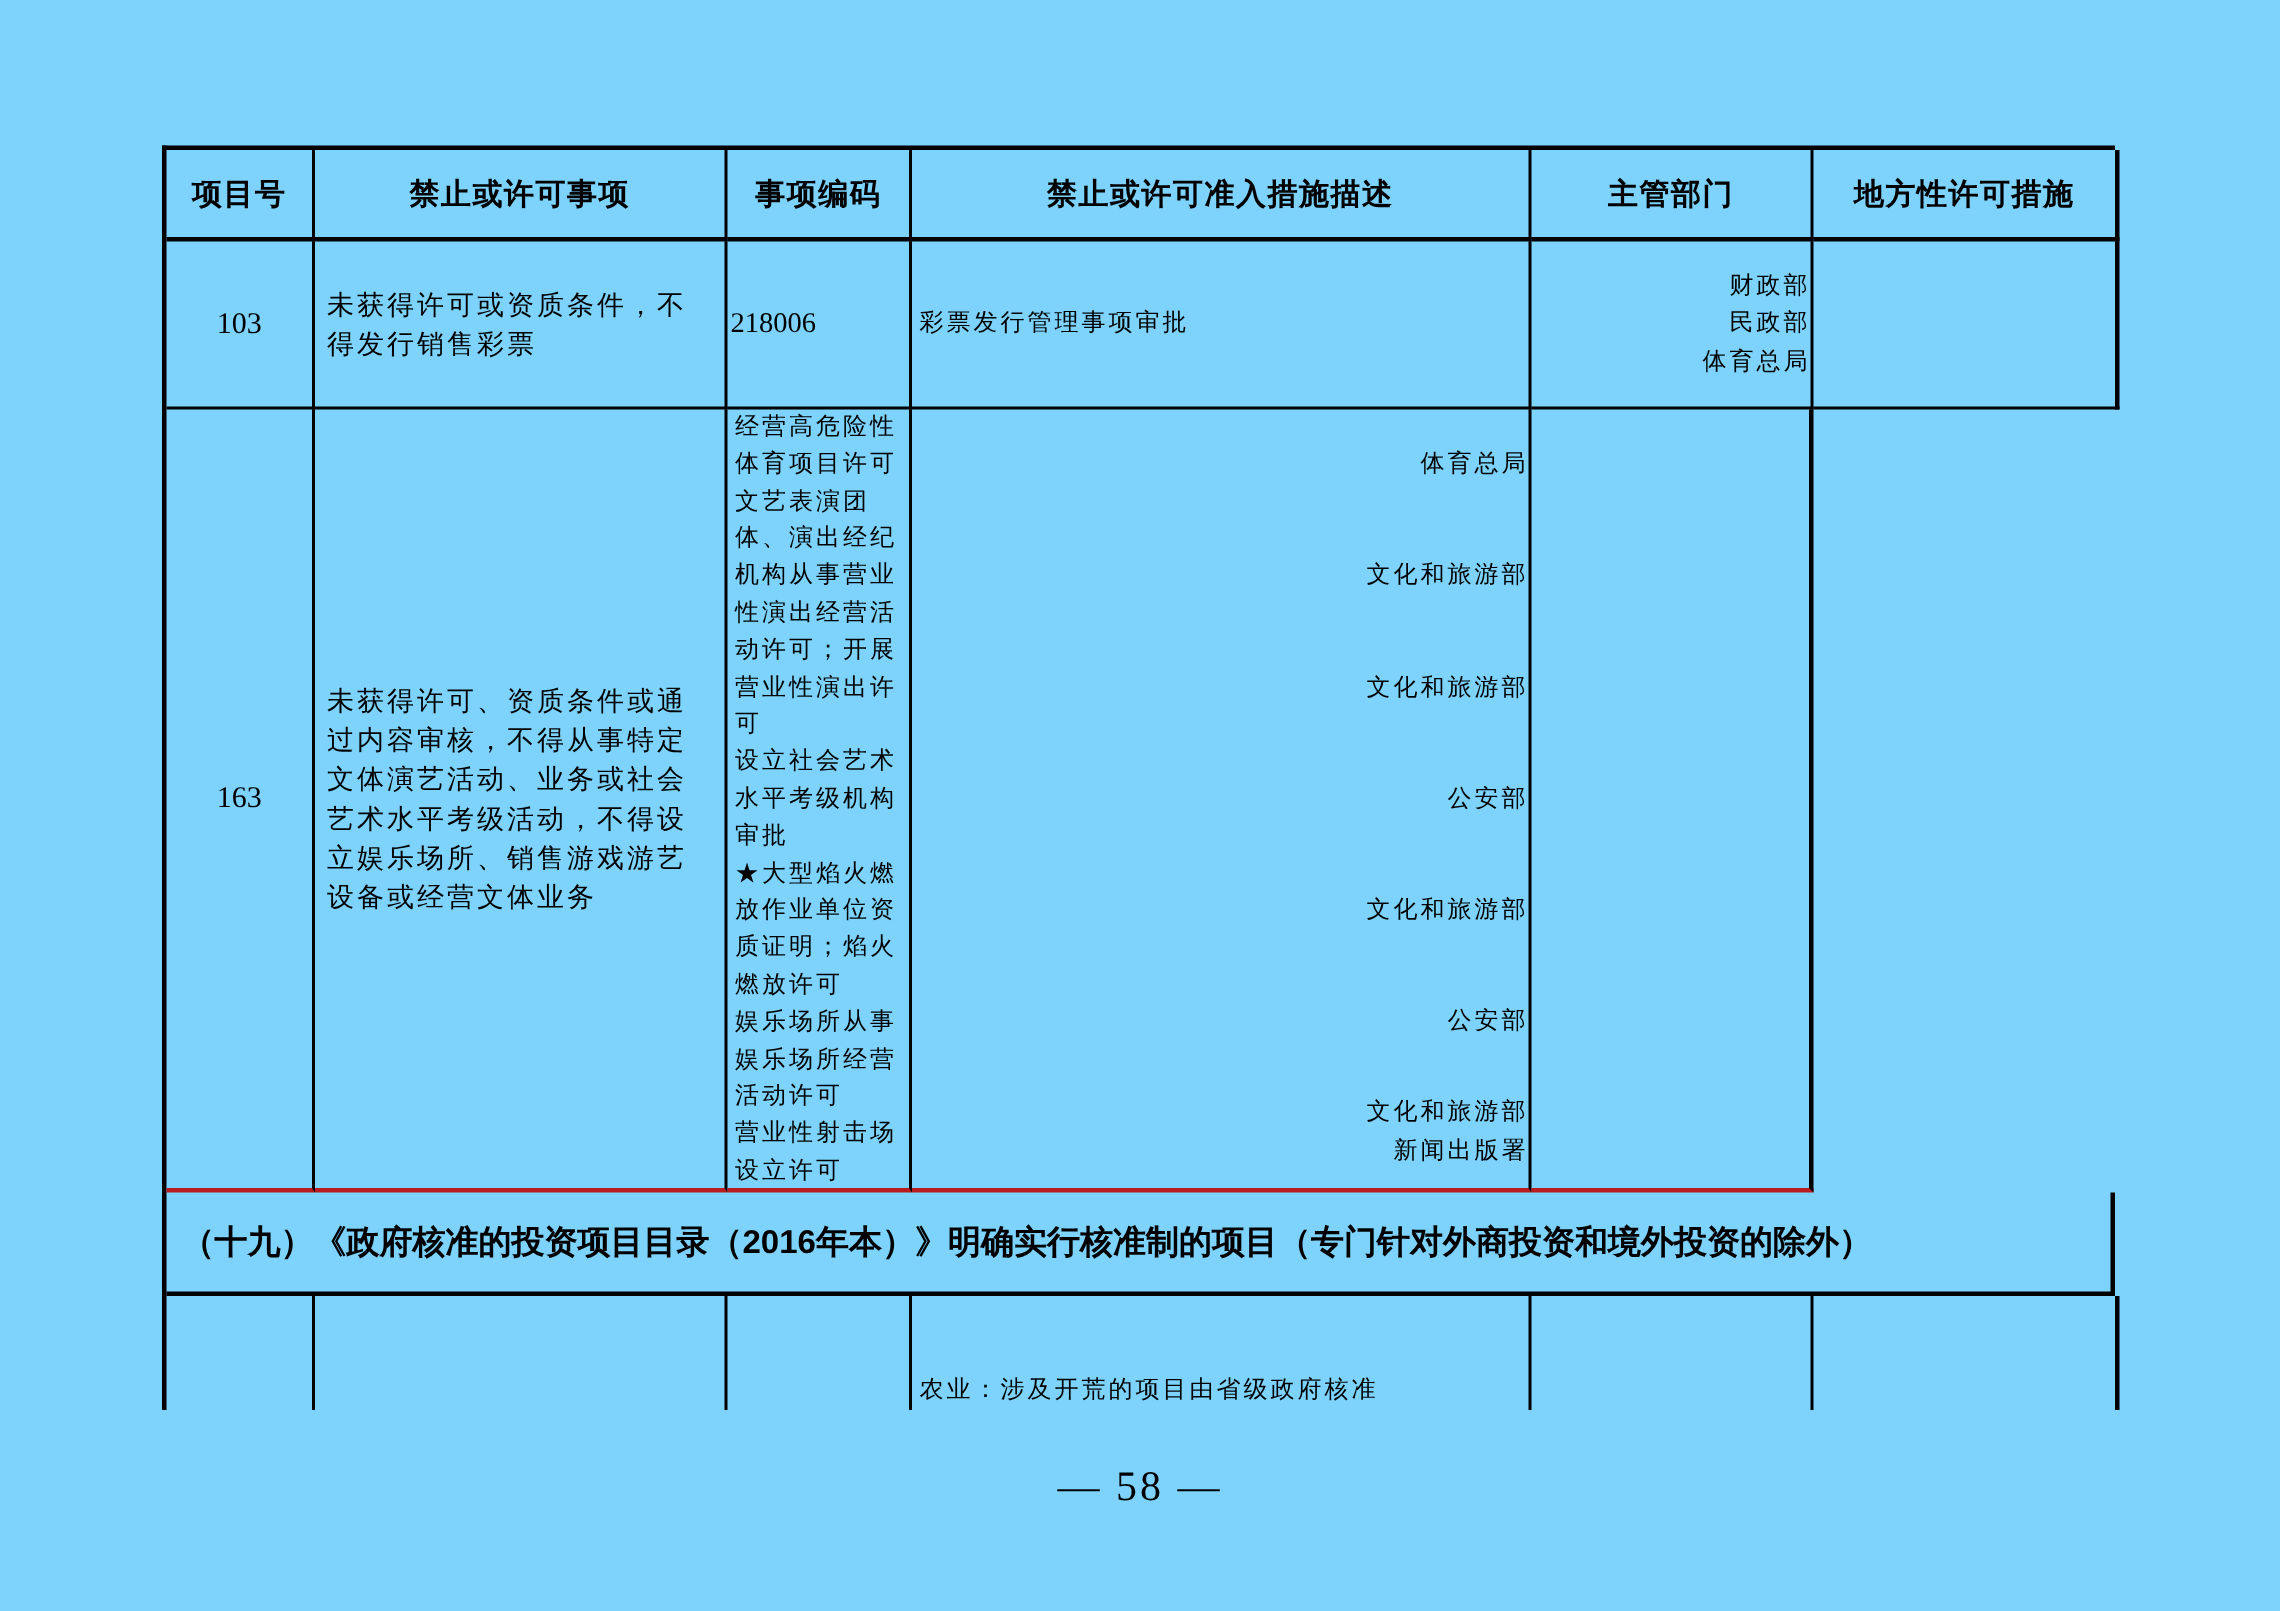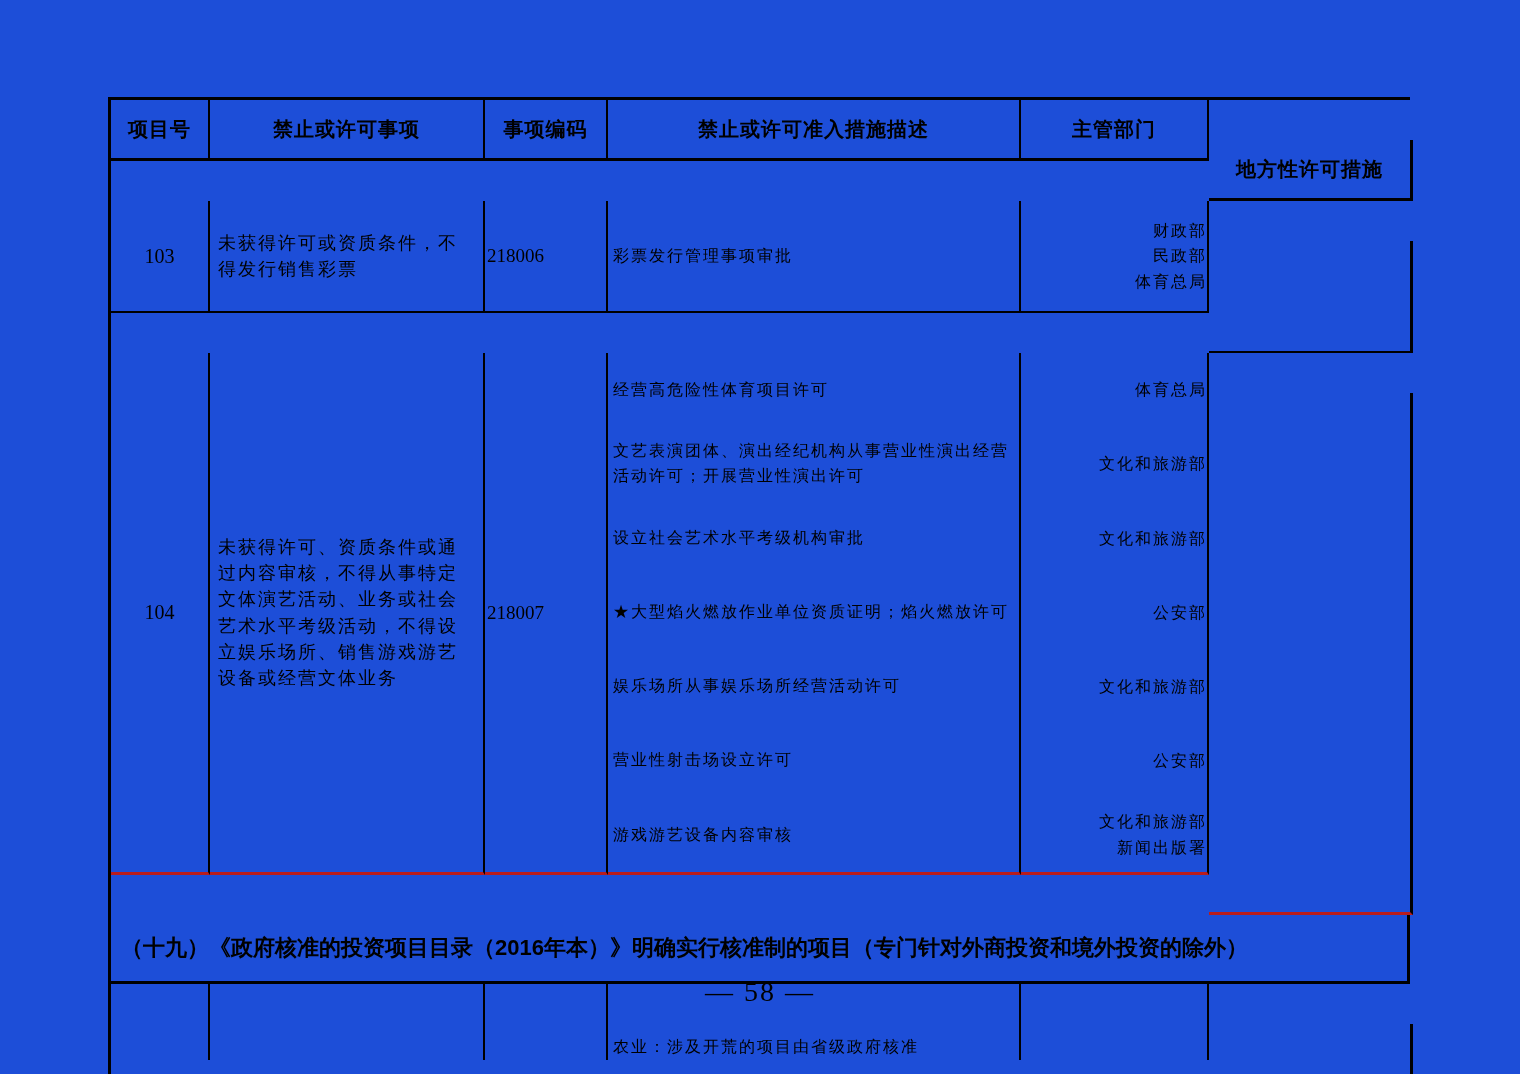--- a/index.html
+++ b/index.html
@@ -1,20 +1,20 @@
 <!DOCTYPE html>
 <html><head>
 <meta charset="utf-8">
 <style>
   html,body{margin:0;padding:0;background:#ffffff;}
   .page{
     position:relative;
     width:1520px;
     height:1074px;
-    background:#1d4ed8;
+    background:#7dd3fc;
     overflow:hidden;
     font-family:"Liberation Serif","DejaVu Serif",serif;
     color:#000;
   }
   .doc-table{
     position:absolute;
     left:108px;
     top:97px;
     width:1302px;
     border-top:3px solid #000;
@@ -24,21 +24,21 @@
   .trow{
     display:grid;
     grid-template-columns:99px 275px 123px 413px 188px 204px;
   }
   .cell{
     box-sizing:border-box;
     border-right:2px solid #000;
     border-bottom:2px solid #000;
     overflow:hidden;
   }
-  .cell.last{border-right:3px solid #000;margin-top:40px;}
+  .cell.last{border-right:3px solid #000;}
   
   .header-row .cell{
     height:61px;
     border-bottom:3px solid #000;
     display:flex;align-items:center;justify-content:center;
     font-weight:bold;font-size:20px;letter-spacing:1px;
   }
   
   .id-cell{display:flex;align-items:center;justify-content:center;font-size:20px;}
   .item-cell{
@@ -92,23 +92,22 @@
         <div class="dept-block">
           <span class="dept-line">财政部</span>
           <span class="dept-line">民政部</span>
           <span class="dept-line">体育总局</span>
         </div>
       </div>
       <div class="cell last"></div>
     </div>
 
     <div class="trow row-104">
-      <div class="cell id-cell">104</div>
+      <div class="cell id-cell">163</div>
       <div class="cell item-cell">未获得许可、资质条件或通过内容审核，不得从事特定文体演艺活动、业务或社会艺术水平考级活动，不得设立娱乐场所、销售游戏游艺设备或经营文体业务</div>
-      <div class="cell code-cell">218007</div>
       <div class="cell desc-cell">
         <div class="measure-block">
           <span>经营高危险性体育项目许可</span>
         </div>
         <div class="measure-block">
           <span>文艺表演团体、演出经纪机构从事营业性演出经营活动许可；开展营业性演出许可</span>
         </div>
         <div class="measure-block">
           <span>设立社会艺术水平考级机构审批</span>
         </div>

